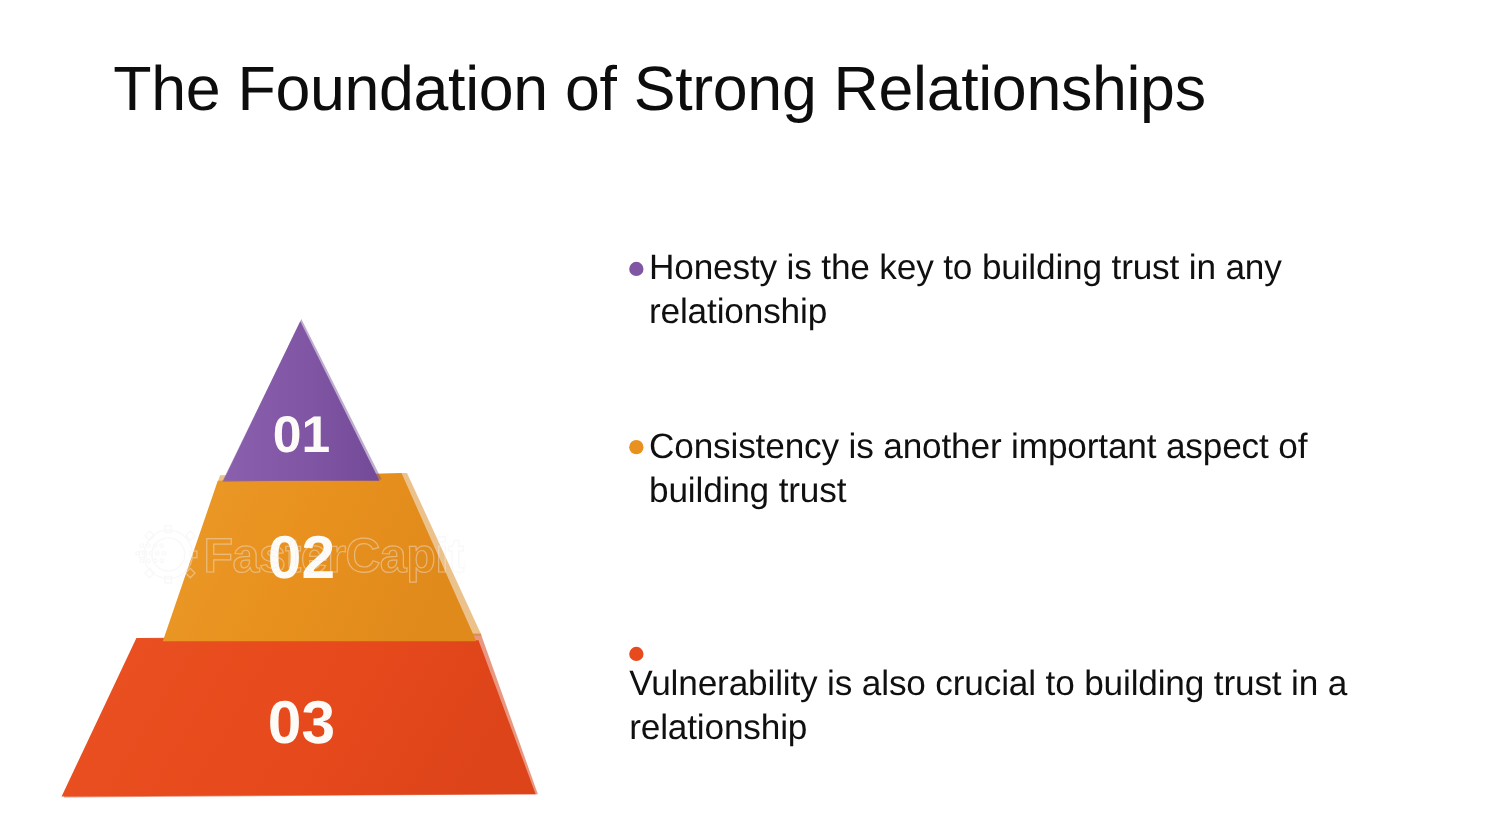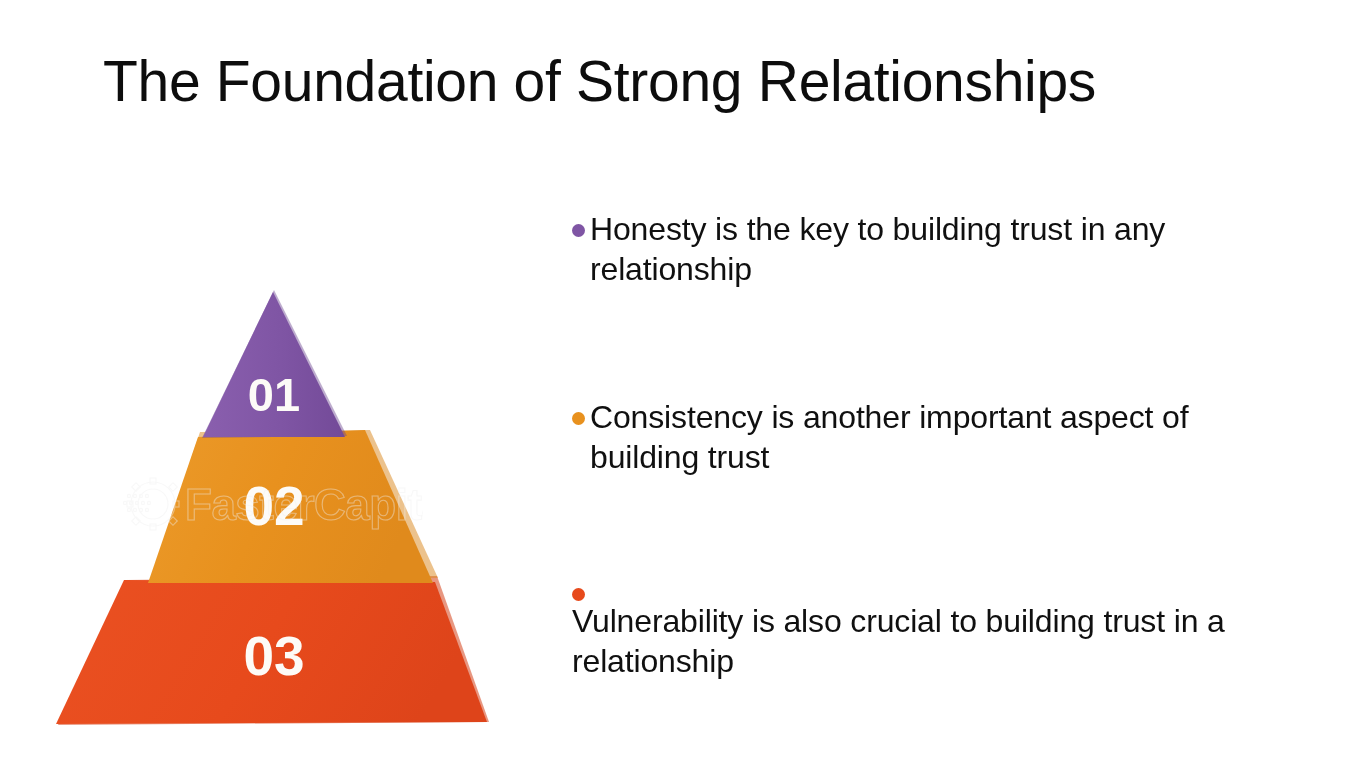--- a/index.html
+++ b/index.html
@@ -85,22 +85,22 @@
     top: 205px;
     width: 720px;
   }
   .bullet-item {
     position: absolute;
     left: 0;
     width: 720px;
     display: flex;
     align-items: flex-start;
   }
-  .bullet-item.b0 { top: 4px; }
-  .bullet-item.b1 { top: 192px; }
+  .bullet-item.b0 { top: 18px; }
+  .bullet-item.b1 { top: 180px; }
   .bullet-item.b2 { top: 368px; flex-direction: column; }
 
   .bullet-dot {
     flex: 0 0 auto;
     width: 13px;
     height: 13px;
     border-radius: 50%;
     margin-top: 15px;
     margin-right: 5px;
   }

